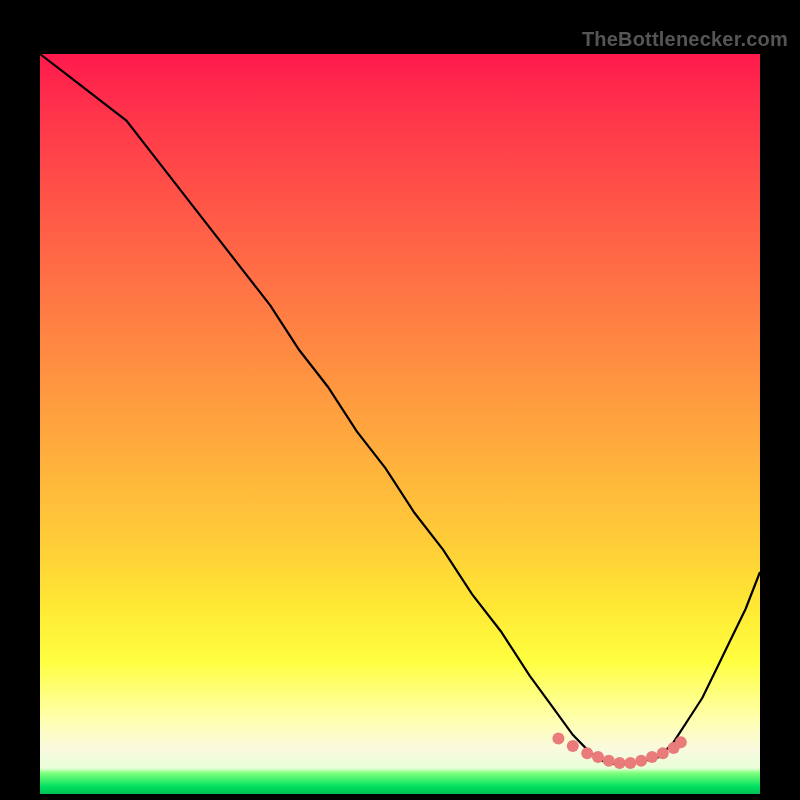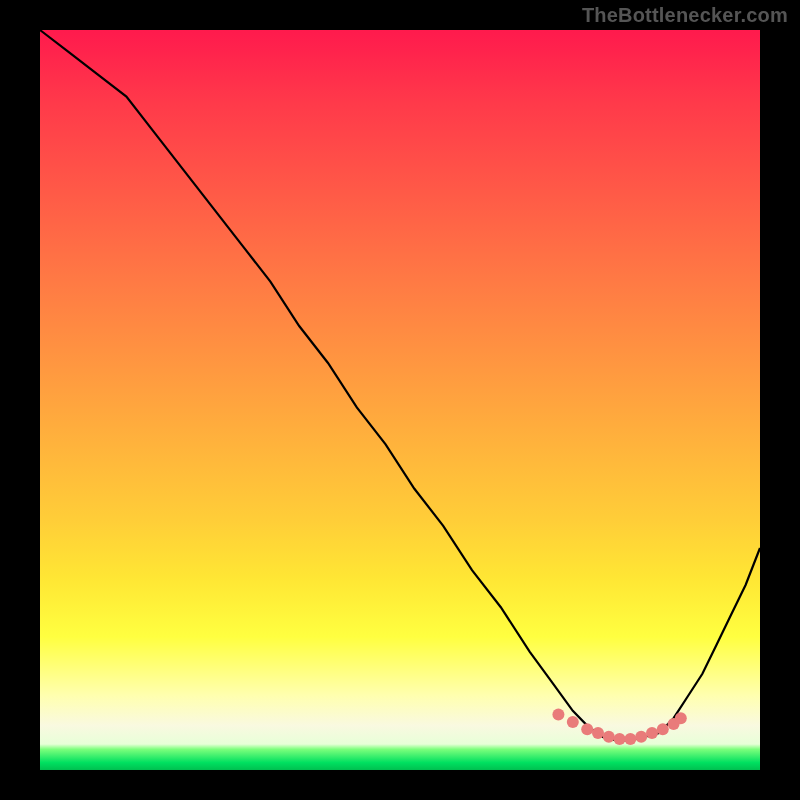--- a/index.html
+++ b/index.html
@@ -8,20 +8,21 @@
     width: 800px;
     height: 800px;
     background: #000;
     font-family: Arial, Helvetica, sans-serif;
     overflow: hidden;
   }
   .wrap {
     position: relative;
     width: 800px;
     height: 648px;
+    margin-top: 24px;
   }
   .attribution {
     position: absolute;
     top: 4px;
     right: 12px;
     color: #555;
     font-size: 20px;
     font-weight: bold;
     letter-spacing: 0.2px;
     z-index: 10;

